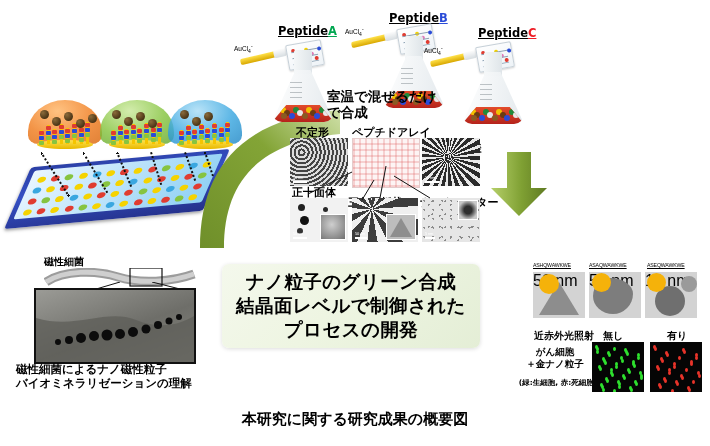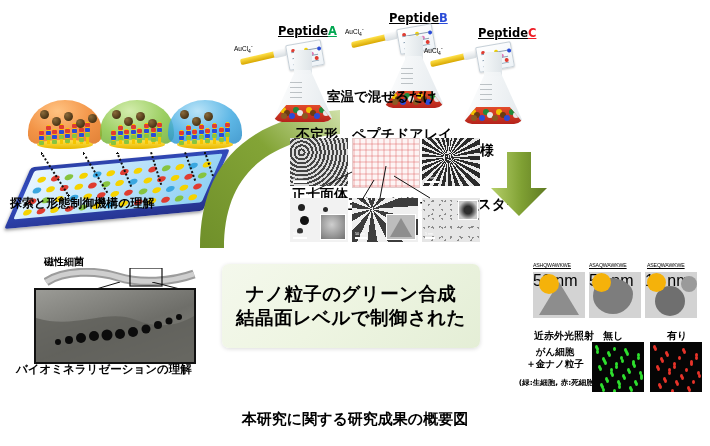--- a/index.html
+++ b/index.html
@@ -97,21 +97,21 @@
   }
   #concept-box .jp{font-size:18.5px;letter-spacing:.4px;line-height:1.28;}
 
   
   .tem{position:absolute;overflow:hidden;background:#2a2a2a;}
   .tem .sb{position:absolute;left:3px;bottom:3px;height:2px;background:#fff;}
   .tem .sbtxt{position:absolute;left:3px;bottom:5px;color:#fff;font-size:4px;
     font-family:"Liberation Sans",sans-serif;letter-spacing:-.2px;}
   .inset{position:absolute;border:1px solid #fff;overflow:hidden;}
 
-  .lbl{position:absolute;font-size:14px;}
+  .lbl{position:absolute;font-size:11px;}
 
   
   #bact-zoom{left:34px;top:288px;width:158px;height:72px;border:2px solid #111;overflow:hidden;
     background:linear-gradient(160deg,#9b9b96,#6e6e69 55%,#86867f);}
   #bact-top{left:44px;top:256px;width:152px;height:30px;}
 
   
   .aunp{position:absolute;background:#d3d3d3;overflow:hidden;}
   .fluo{position:absolute;background:#050505;overflow:hidden;}
   .cellg{position:absolute;width:3px;height:4px;border-radius:50%;background:#2ee02e;}
@@ -322,21 +322,20 @@
       <i style="background: rgb(224, 60, 49); top: 1px;"></i>
       <i style="background: rgb(42, 75, 215); top: 6px;"></i>
       <i style="background: rgb(134, 196, 64); top: 11px;"></i>
     </div>
     <div class="np" style="left: 12px; top: 10px;"></div>
     <div class="np" style="left: 24px; top: 17px;"></div>
     <div class="np" style="left: 36px; top: 12px;"></div>
   </div>
 
 <div class="abs jp" style="left:10px;top:196px;font-size:12px;">
-  <div>探索と形態制御機構の理解</div>
 </div>
 
 <svg class="abs" id="curve-arrow" viewBox="0 0 160 160">
   <defs>
     <linearGradient id="cg" x1="0" y1="1" x2="1" y2="0">
       <stop offset="0%" stop-color="#6f8f2a"></stop>
       <stop offset="60%" stop-color="#83a436"></stop>
       <stop offset="100%" stop-color="#cfe0a8"></stop>
     </linearGradient>
   </defs>
@@ -476,20 +475,21 @@
       <div class="grain" style="left: 38.1px; top: 5px; background: rgb(107, 59, 18);"></div>
       <div class="grain" style="left: 42.4px; top: 8px; background: rgb(42, 75, 215);"></div>
       <div class="grain" style="left: 46.7px; top: 2px; background: rgb(31, 138, 58);"></div>
       <div class="grain" style="left: 51px; top: 5px; background: rgb(232, 232, 232);"></div>
       <div class="grain" style="left: 9.3px; top: 8px; background: rgb(138, 90, 34);"></div>
     </div>
 </div>
 
 <div class="abs jp" style="left:327px;top:88px;font-size:13.5px;">
   <div>室温で混ぜるだけ</div>
+  <div>で合成</div>
 </div>
 
 <div class="lbl jp" style="left:296px;top:126px;">不定形</div>
 <div class="lbl jp" style="left:352px;top:126px;">ペプチドアレイ</div>
 <div class="lbl jp" style="left:437px;top:126px;margin-top:16px;">サンゴ様</div>
 
 <div class="tem" style="left:290px;top:138px;width:58px;height:48px;
    background:repeating-radial-gradient(circle at 20% 30%,#ddd 0 2px,#444 2px 4px),
               repeating-radial-gradient(circle at 70% 65%,#ccc 0 2px,#333 2px 5px);">
   <div class="sb" style="width:14px;"></div>
@@ -709,27 +709,29 @@
         <circle cx="84" cy="44" r="5"></circle>
       <circle cx="97" cy="42" r="5"></circle>
         <circle cx="110" cy="39" r="4.5"></circle>
         <circle cx="122" cy="35" r="4"></circle>
       <circle cx="133" cy="31" r="3.5"></circle>
         <circle cx="143" cy="27" r="3"></circle>
     </g>
   </svg>
 </div>
 <div class="abs jp" style="left:16px;top:362px;font-size:11.5px;">
+  <div>磁性細菌によるナノ磁性粒子</div>
   <div>バイオミネラリゼーションの理解</div>
 </div>
 
 <div class="abs" id="concept-box">
   <div class="jp">
     <div>ナノ粒子のグリーン合成</div>
     <div>結晶面レベルで制御された</div>
+    <div>プロセスの開発</div>
   </div>
 </div>
 
 <div class="abs" id="bottom-title">
   <span class="jp">本研究に関する研究成果の概要図</span>
 </div>
 
 <div class="leader abs" style="left: 42px; top: 152px; width: 52.1536px; transform: rotate(57.5288deg);"></div>
 <div class="leader abs" style="left: 84px; top: 152px; width: 46.6476px; transform: rotate(59.0362deg);"></div>
 <div class="leader abs" style="left: 118px; top: 152px; width: 36.7696px; transform: rotate(67.6199deg);"></div>

